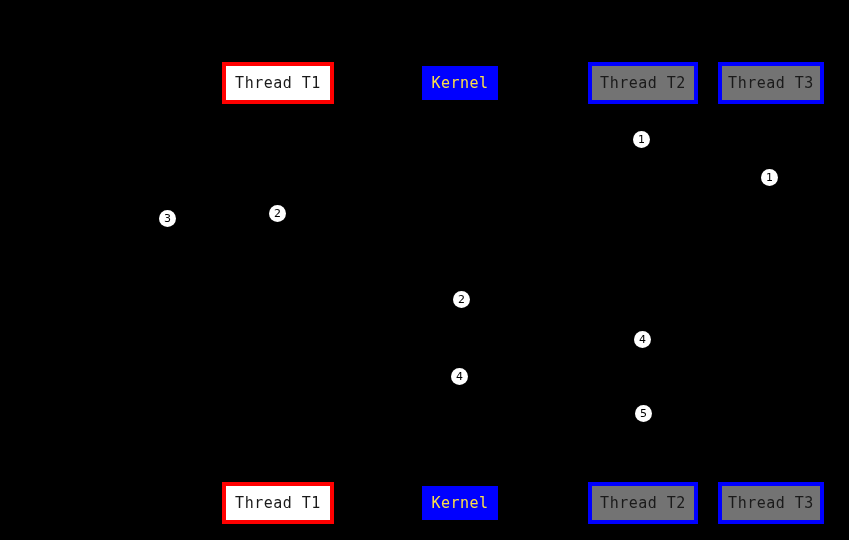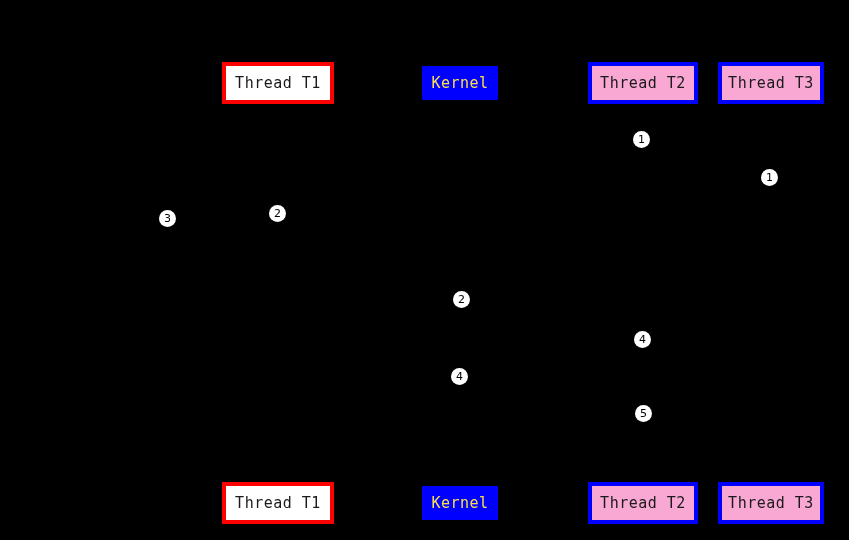--- a/index.html
+++ b/index.html
@@ -30,21 +30,21 @@
     letter-spacing: 0.5px;
     white-space: nowrap;
     line-height: 1;
   }
   .lifeline-box.style-red {
     background: #ffffff;
     border: 4px solid #ff0000;
     color: #1a1a1a;
   }
   .lifeline-box.style-blue-outline {
-    background: #f9a8d4;
+    background: #737373;
     border: 4px solid #0000ff;
     color: #1a1a1a;
   }
   .lifeline-box.style-blue-fill {
     background: #0000ff;
     border: 0 solid #0000ff;
     color: #fde047;
   }
   
   .lifeline-line {

